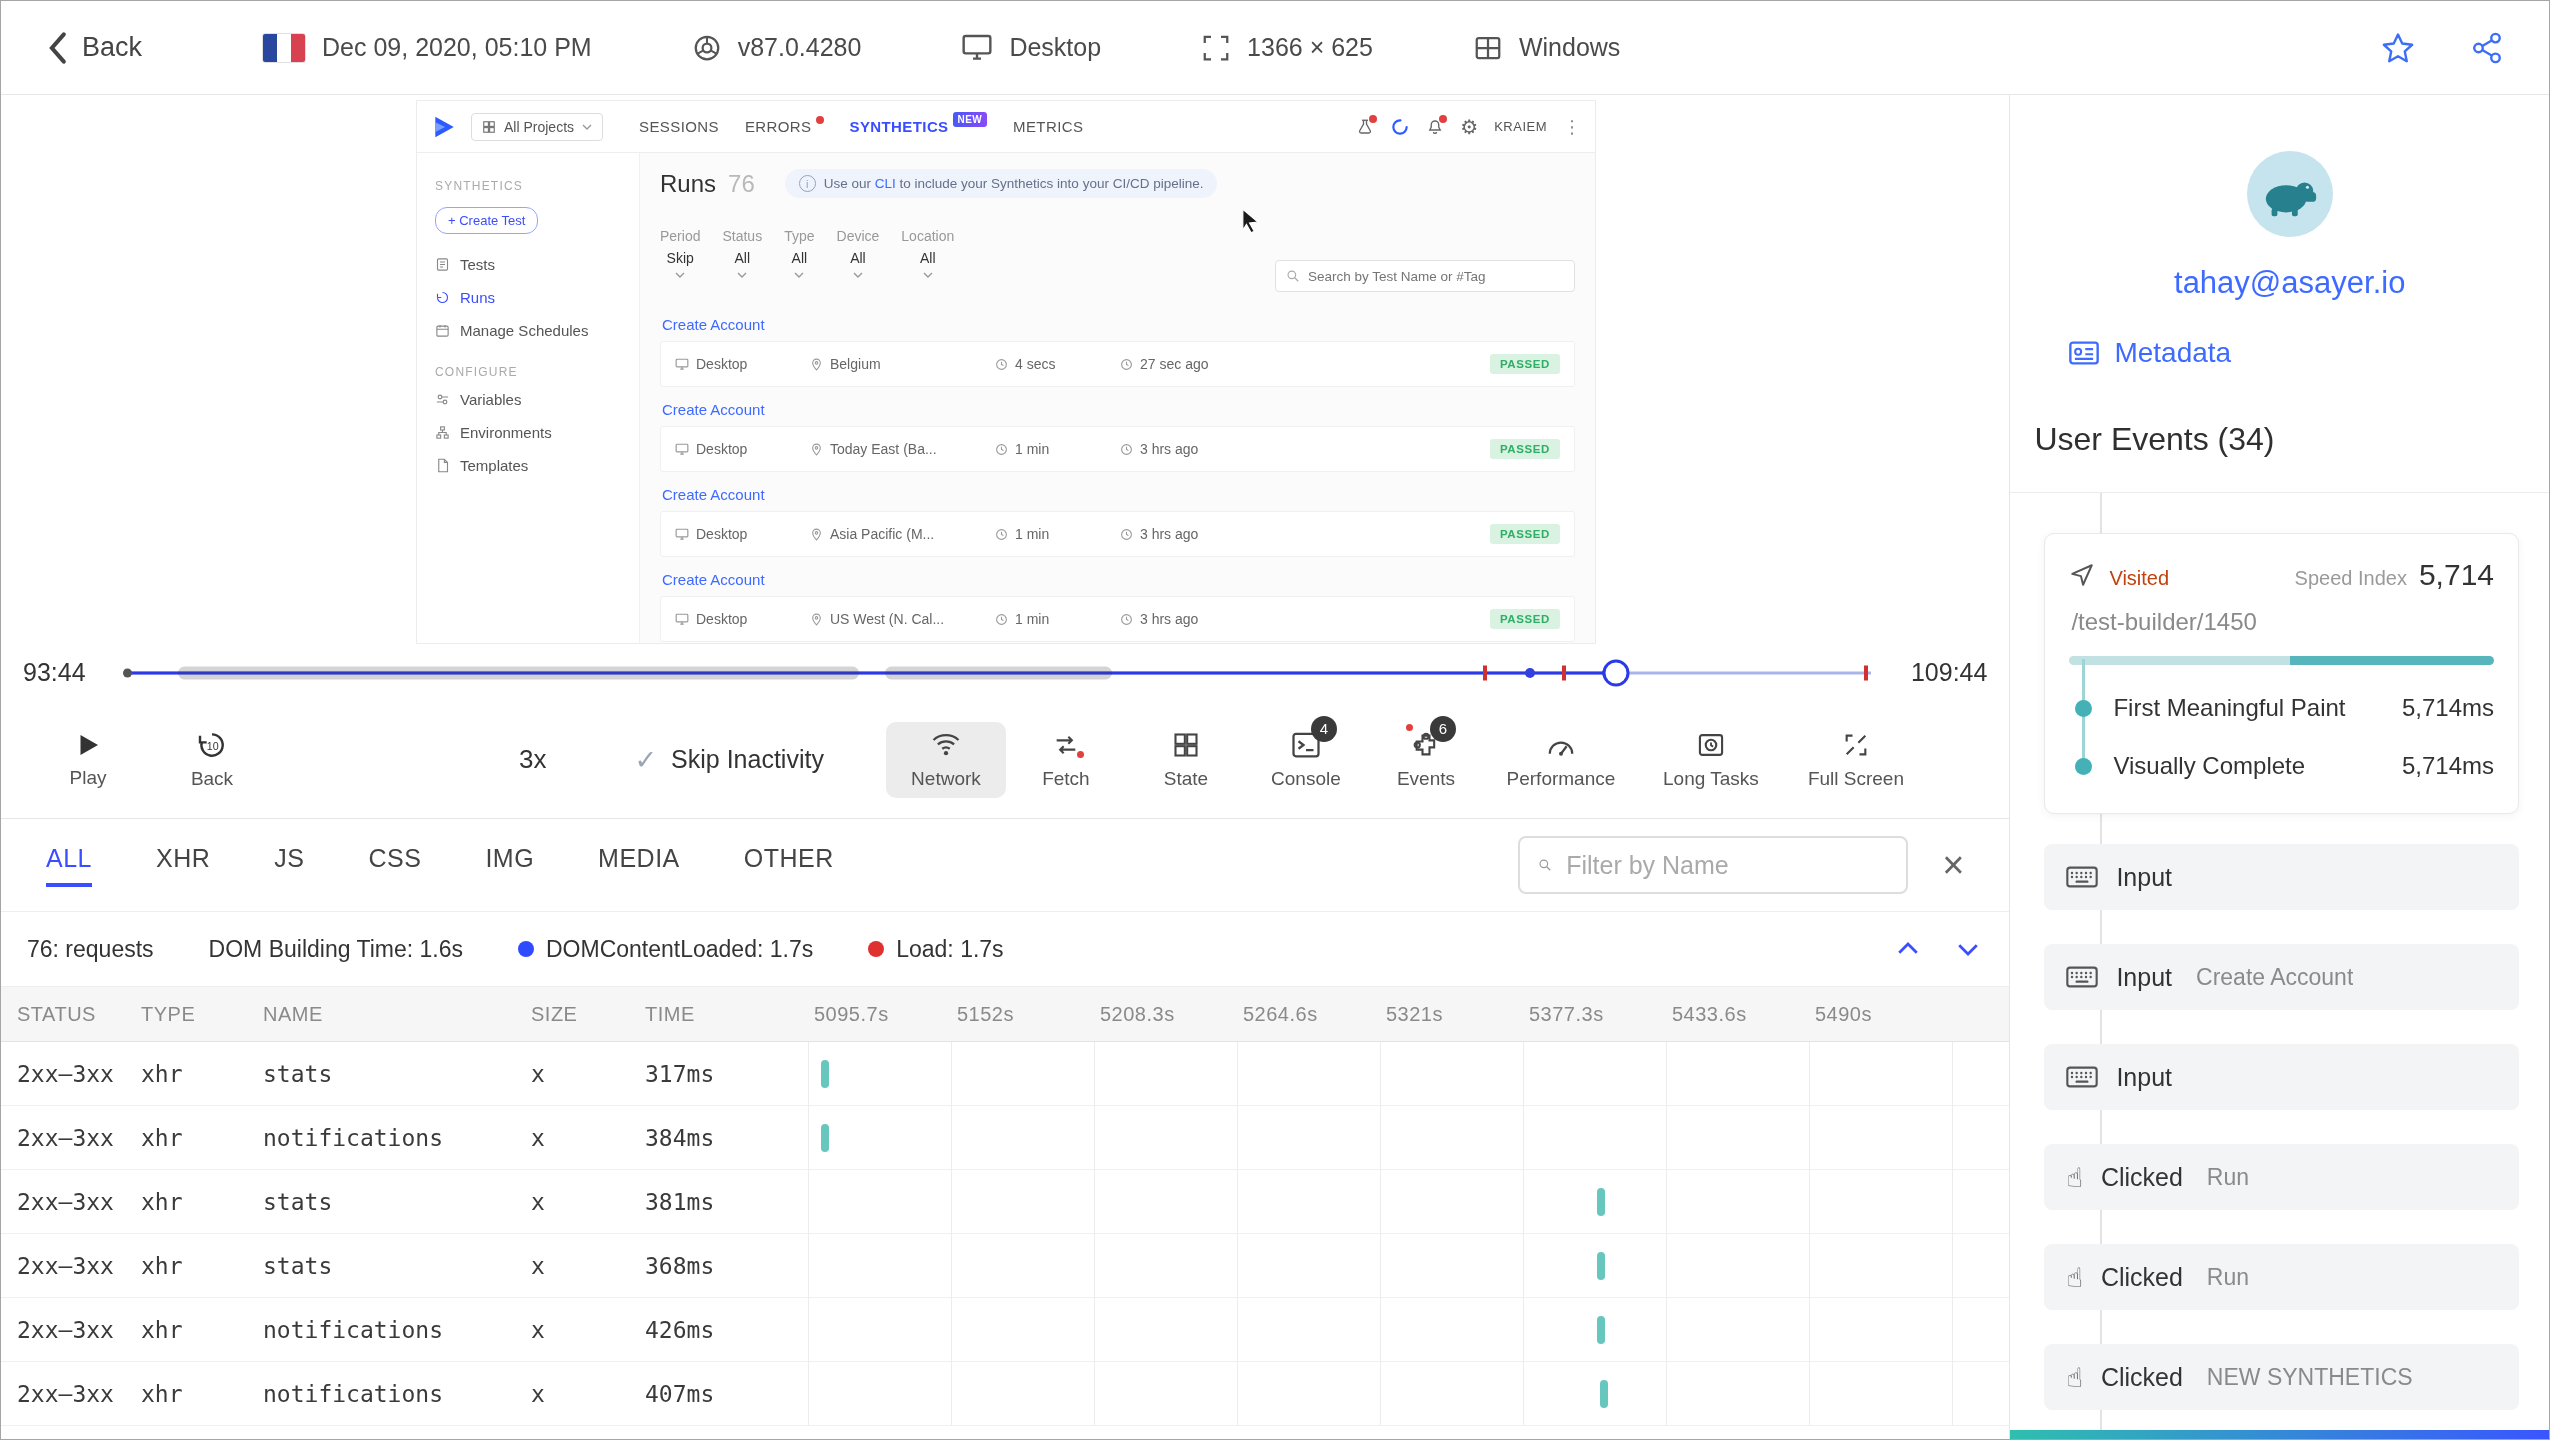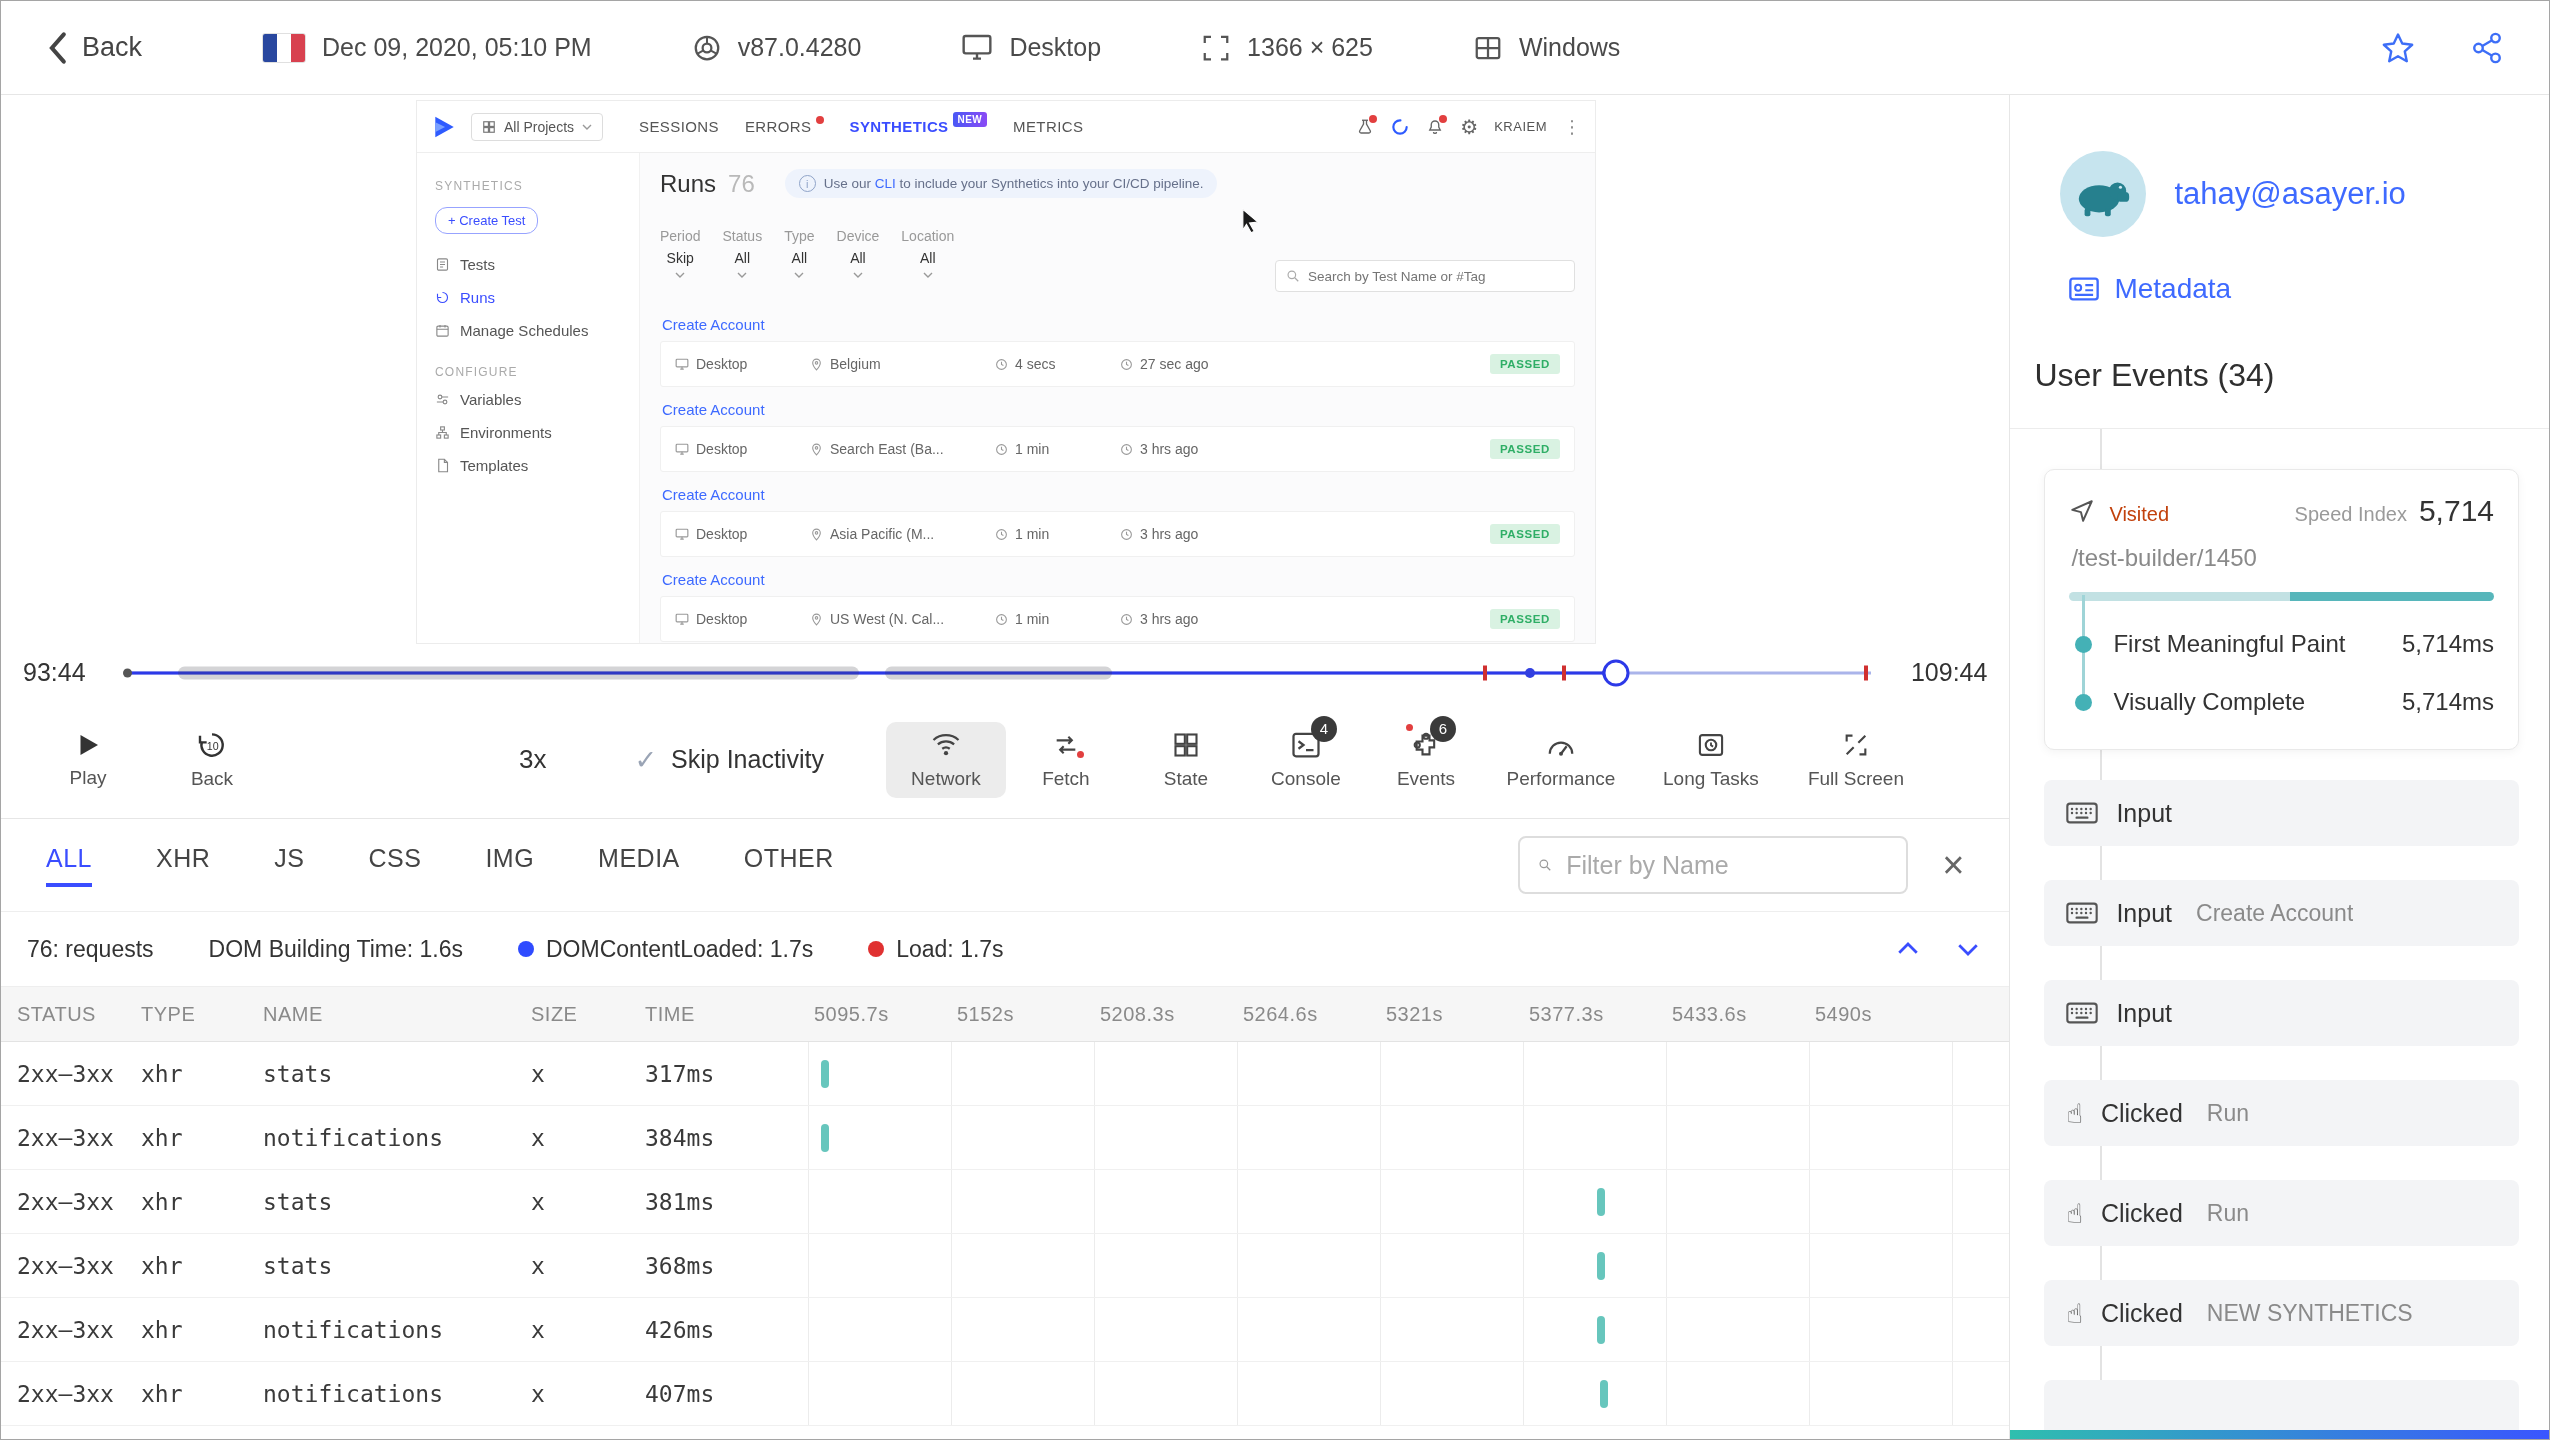--- a/index.html
+++ b/index.html
@@ -126,21 +126,21 @@
   .c-size{width:114px; flex:none;}
   .c-time{width:163px; flex:none;}
   .th-wf{flex:1; display:flex; align-self:stretch; align-items:center;}
   .th-time{width:143px; flex:none; padding-left:6px;}
   .nt-row{height:64px; border-bottom:1px solid #f0f0f0; display:flex; align-items:center; font-family:"DejaVu Sans Mono",monospace; font-size:23px; color:#3a3a3a;}
   .c-wf{flex:1; align-self:stretch; position:relative; background:repeating-linear-gradient(to right,#ececec 0 1px,transparent 1px 143px);}
   .wf-marker{position:absolute; top:50%; transform:translateY(-50%); width:8px; height:28px; border-radius:4px; background:#67c6bd;}
 
   
   .sidebar{width:540px; border-left:1px solid var(--line); position:relative; overflow:hidden; background:#fff;}
-  .user-block{display:flex; align-items:center; padding:56px 30px 0 50px; gap:28px;}
+  .user-block{display:flex; align-items:center; padding:56px 30px 0 50px; gap:28px;flex-direction:column;}
   .avatar{width:86px; height:86px; border-radius:50%; background:#c6e4ee; display:flex; align-items:center; justify-content:center; overflow:hidden; flex:none;}
   .user-email{font-size:31px; color:var(--link);}
   .metadata-row{display:flex; align-items:center; gap:14px; margin:36px 0 0 58px; color:var(--link); font-size:28px; cursor:pointer;}
   .events-title{font-size:32px; color:#2f2f2f; margin:52px 0 0 24px;}
   .sb-divider{height:1px; background:#ececec; margin-top:34px;}
   .events-area{position:relative; padding:40px 30px 0 34px; height:100%;}
   .events-line{position:absolute; left:90px; top:0; bottom:0; width:2px; background:#e3e3e3;}
   .visited-card{position:relative; z-index:1; background:#fff; border:1px solid #e9e9e9; border-radius:10px; box-shadow:0 2px 10px rgba(0,0,0,.05); padding:24px 24px 18px; margin-bottom:30px;}
   .vc-head{display:flex; align-items:baseline; gap:14px;}
   .vc-label{font-size:20px; color:#c2410c;}
@@ -439,21 +439,21 @@
                           <rect x="2" y="2" width="20" height="13" rx="1.5" fill="none" stroke="#999" stroke-width="2"></rect>
                           <path d="M9 19h6M12 15v4" stroke="#999" stroke-width="2"></path>
                         </svg>
                         <span>Desktop</span>
                       </span>
                     <span class="rc-cell rc-loc">
                         <svg width="13" height="13" viewBox="0 0 24 24">
                           <path d="M12 2a7 7 0 0 0-7 7c0 5 7 13 7 13s7-8 7-13a7 7 0 0 0-7-7z" fill="none" stroke="#999" stroke-width="2"></path>
                           <circle cx="12" cy="9" r="2.3" fill="none" stroke="#999" stroke-width="2"></circle>
                         </svg>
-                        <span>Search East (Ba...</span>
+                        <span>Today East (Ba...</span>
                       </span>
                     <span class="rc-cell rc-dur">
                         <svg width="13" height="13" viewBox="0 0 24 24">
                           <circle cx="12" cy="12" r="9" fill="none" stroke="#999" stroke-width="2"></circle>
                           <path d="M12 7v5l3.5 2" fill="none" stroke="#999" stroke-width="2"></path>
                         </svg>
                         <span>1 min</span>
                       </span>
                     <span class="rc-cell rc-ago">
                         <svg width="13" height="13" viewBox="0 0 24 24">

